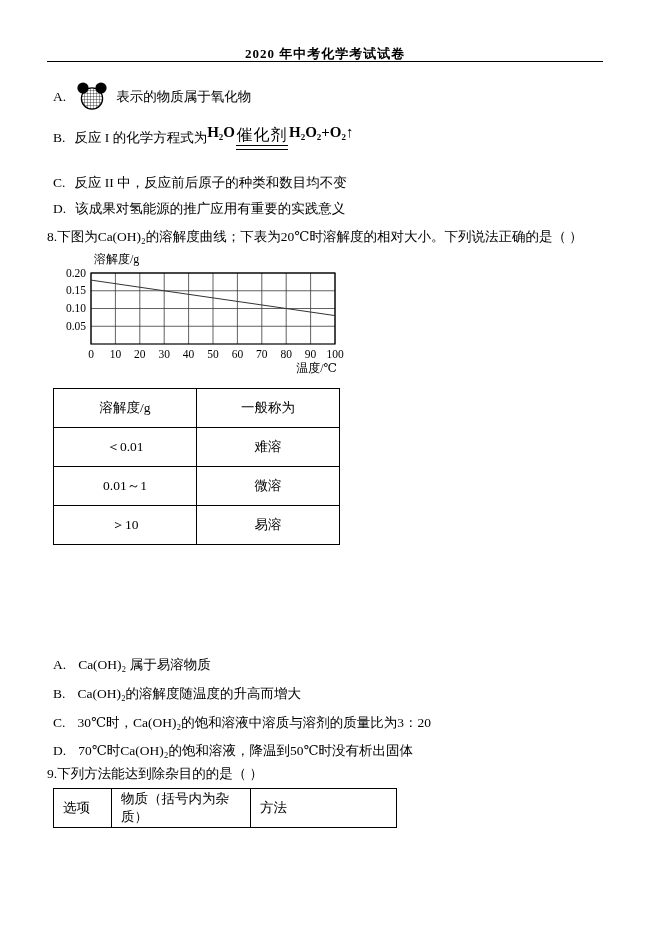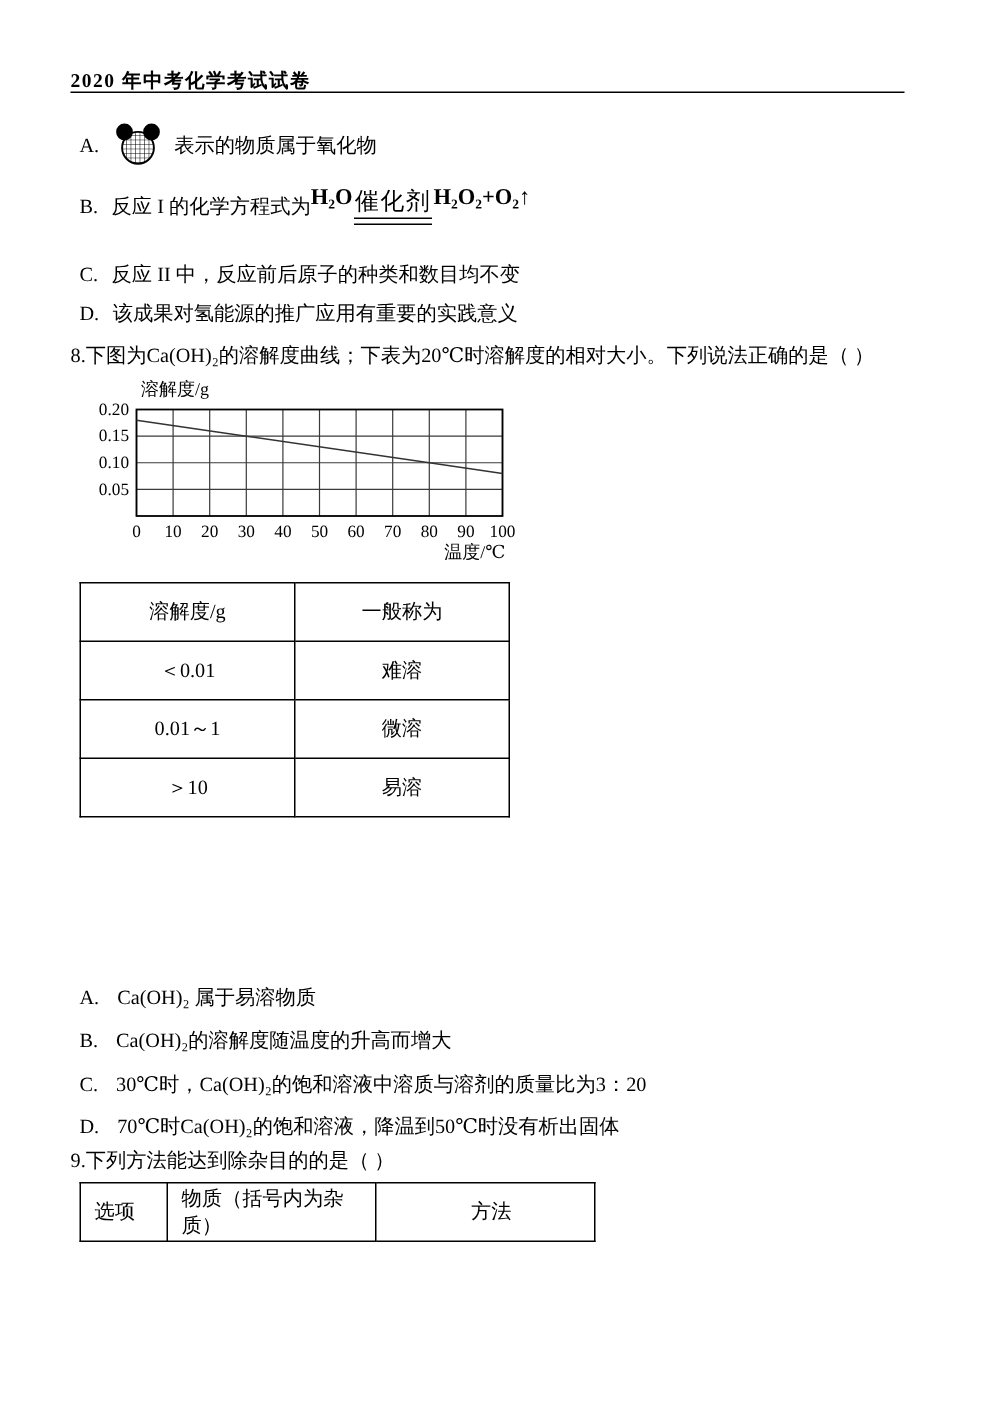--- a/index.html
+++ b/index.html
@@ -1,39 +1,39 @@
 <!DOCTYPE html>
 <html><head>
 <meta charset="utf-8">
 <style>
   html,body{margin:0;padding:0;background:#fff;}
   #page{position:relative;width:661px;height:935px;background:#ffffff;overflow:hidden;
         font-family:"Liberation Serif","DejaVu Serif",serif;color:#000;}
   .abs{position:absolute;}
-  .title{left:47px;top:45px;width:556px;text-align:left;font-weight:bold;font-size:13px;letter-spacing:1px;}
+  .title{left:47px;top:45px;width:556px;text-align:center;font-weight:bold;font-size:13px;letter-spacing:1px;}
   .rule{left:47px;top:61px;width:556px;border-top:1.7px solid #000;height:0;}
   .txt{font-size:13.5px;white-space:nowrap;line-height:15px;}
   .opt-row{display:flex;align-items:center;}
   .opt-label{margin-right:9px;}
   .q8opt .opt-label{margin-right:12px;}
   
   .eq{font-weight:bold;font-size:15px;white-space:nowrap;}
   .cat{display:inline-flex;flex-direction:column;align-items:center;vertical-align:-3px;margin:0 1px;}
   .cat-label{font-size:16px;font-weight:normal;line-height:1.15;letter-spacing:1px;}
   .dbl{width:52px;height:3px;border-top:1.4px solid #000;border-bottom:1.4px solid #000;margin-top:1px;}
   
   table{border-collapse:collapse;background:#fff;}
   td,th{border:1.5px solid #000;font-size:13.5px;font-weight:normal;}
   #q8-table td,#q8-table th{text-align:center;height:36px;}
   #q8-table .c1{width:140px;}
   #q8-table .c2{width:140px;}
   #q9-table td{height:32px;text-align:left;padding-left:9px;}
   #q9-table .c1{width:47px;}
   #q9-table .c2{width:128px;}
-  #q9-table .c3{width:135px;text-align:center;}
+  #q9-table .c3{width:135px;}
   
   #chart-svg{font-family:"Liberation Serif","DejaVu Serif",serif;}
   #chart-svg text{fill:#000;}
 </style>
 </head>
 <body>
 
 <div id="page">
 
   <div class="abs title">2020 年中考化学考试试卷</div>

